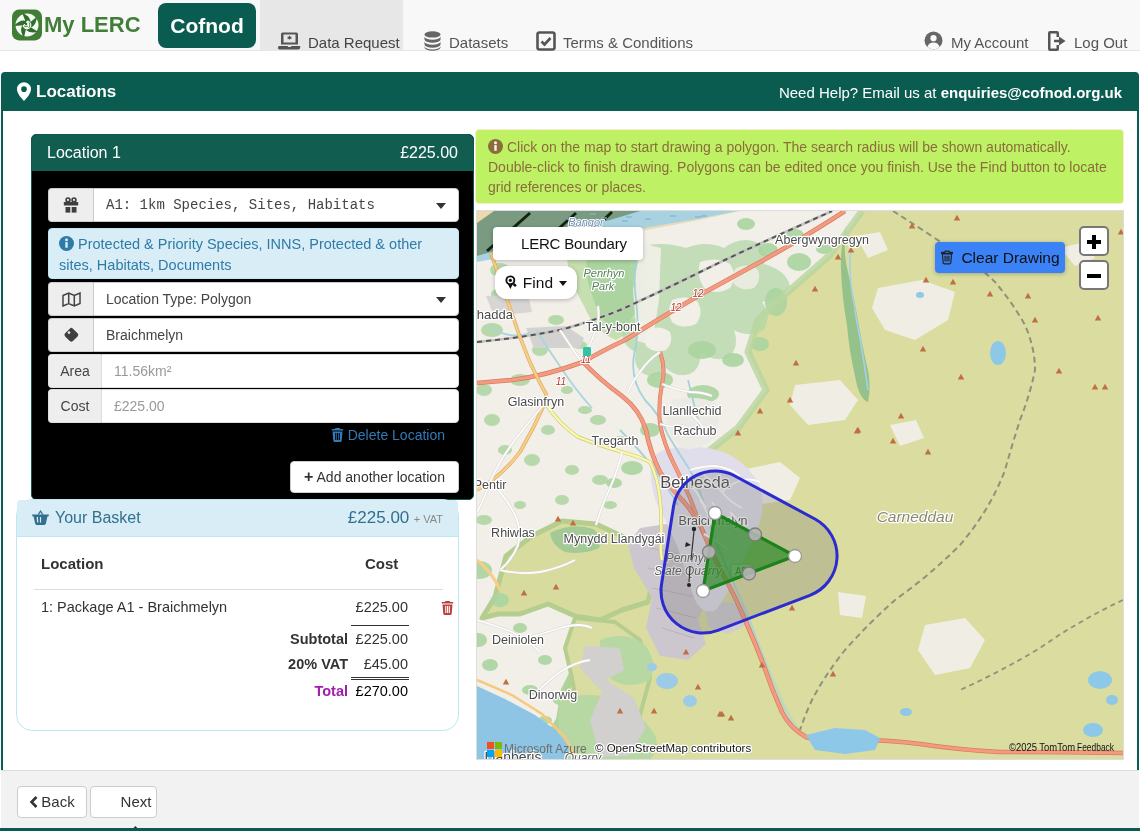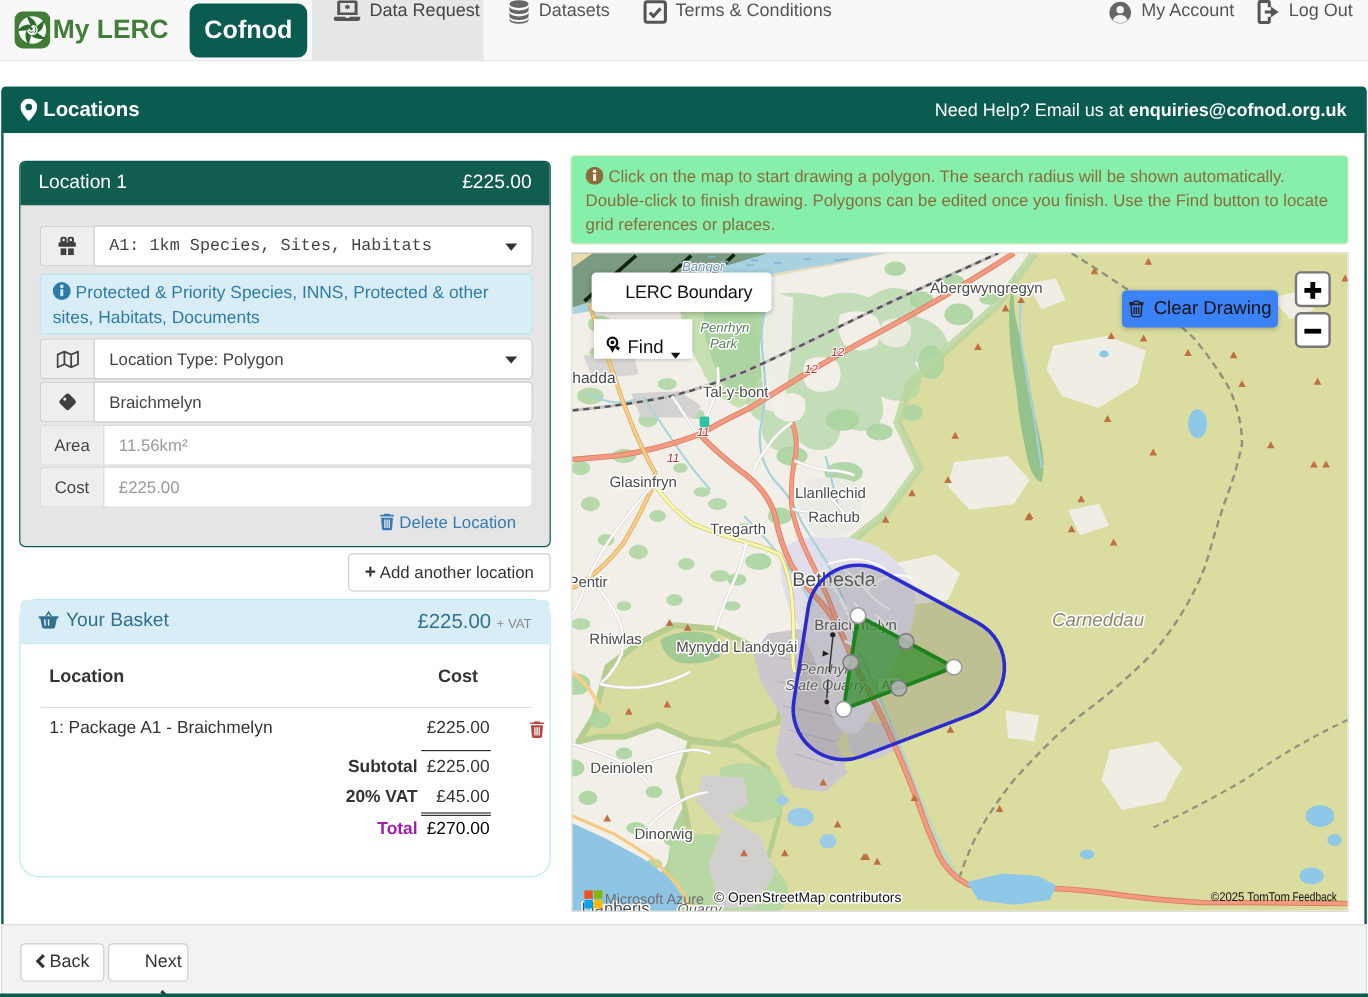--- a/index.html
+++ b/index.html
@@ -1,45 +1,45 @@
 <!DOCTYPE html>
 <html><head>
 <meta charset="utf-8">
 <style>
   * { margin:0; padding:0; box-sizing:border-box; }
   html,body { width:1140px; height:831px; background:#fff; font-family:"Liberation Sans", sans-serif; overflow:hidden; }
   .abs { position:absolute; }
   
   #nav { position:absolute; left:0; top:0; width:1140px; height:51px; background:#f8f8f8; border-bottom:1px solid #e7e7e7; }
   #cofnod { position:absolute; left:158px; top:3px; width:98px; height:45px; background:#0b5c50; border-radius:8px; color:#fff; font-size:21px; font-weight:bold; text-align:center; line-height:45px; }
-  .navitem { position:absolute; top:0; height:51px; color:#555; font-size:15px; display:flex; align-items:flex-start; gap:7px; padding:0 15px; white-space:nowrap; }
+  .navitem { position:absolute; top:0; height:51px; color:#555; font-size:15px; display:flex; align-items:flex-end; gap:7px; padding:0 15px; white-space:nowrap; }
   .navitem.active { background:#e7e7e7; color:#444; }
   
   #titlebar { position:absolute; left:1px; top:72px; width:1138px; height:39px; background:#0b5c50; border-radius:4px 4px 0 0; color:#fff; }
   #titlebar .lt { position:absolute; left:16px; top:10px; font-size:17px; font-weight:bold; }
   #titlebar .rt { position:absolute; right:17px; top:12px; font-size:15px; }
   
   #wrap { position:absolute; left:1px; top:111px; width:1138px; height:719px; background:#fff; border-left:2px solid #0b5c50; border-right:2px solid #0b5c50; border-bottom:2px solid #0b5c50; }
   
-  #loccard { position:absolute; left:16px; top:134px; width:443px; height:322px; border:1px solid #0b5c50; border-radius:5px; background:#e5e5e5; }
+  #loccard { position:absolute; left:31px; top:134px; width:443px; height:366px; border:1px solid #0b5c50; border-radius:5px; background:#000000; }
   #loccard .hd { height:36px; background:#115e51; border-radius:4px 4px 0 0; color:#fff; font-size:16px; line-height:36px; padding:0 15px; }
   #loccard .hd .price { float:right; }
   .igroup { position:absolute; left:16px; display:flex; width:411px; height:34px; }
   .iaddon { width:45px; background:#eee; border:1px solid #ccc; border-right:none; border-radius:4px 0 0 4px; display:flex; align-items:center; justify-content:center; color:#444; font-size:14px; }
   .ifield { flex:1; background:#fff; border:1px solid #ccc; border-radius:0 4px 4px 0; font-size:14px; color:#444; display:flex; align-items:center; padding:0 12px; position:relative; }
   .ifield .caret { position:absolute; right:12px; top:14px; width:0; height:0; border-left:5px solid transparent; border-right:5px solid transparent; border-top:6px solid #333; }
   .muted { color:#999; }
   #infobox { position:absolute; left:16px; top:93px; width:411px; height:51px; background:#d9edf7; border:1px solid #bce8f1; border-radius:4px; color:#2e7ba8; font-size:14.5px; padding:5px 10px; line-height:21px; }
   #dellink { position:absolute; right:28px; top:292px; color:#337ab7; font-size:14px; }
   #addbtn { position:absolute; left:290px; top:461px; width:169px; height:32px; background:#fff; border:1px solid #ccc; border-radius:4px; font-size:14px; color:#333; text-align:center; line-height:30px; }
   
   #basket { position:absolute; left:16px; top:499px; width:443px; height:232px; border:1px solid #bce8f1; border-radius:16px; background:#fff; }
   #basket .hd { height:37px; background:#d9edf7; border-radius:4px 4px 0 0; border-bottom:1px solid #bce8f1; color:#31708f; font-size:16px; line-height:36px; padding:0 15px; }
   
-  #alert { position:absolute; left:475px; top:129px; width:649px; height:75px; background:#86efac; border:1px solid #faebcc; border-radius:4px; color:#8a6d3b; font-size:14px; line-height:20px; padding:7px 12px; }
+  #alert { position:absolute; left:475px; top:129px; width:649px; height:75px; background:#bef264; border:1px solid #faebcc; border-radius:4px; color:#8a6d3b; font-size:14px; line-height:20px; padding:7px 12px; }
   
   #map { position:absolute; left:476px; top:210px; width:648px; height:550px; border:1px solid #ddd; }
   
   #footer { position:absolute; left:1px; top:770px; width:1138px; height:58px; background:#f2f2f2; border-top:1px solid #ddd; }
   .fbtn { position:absolute; top:786px; height:32px; background:#fff; border:1px solid #ccc; border-radius:4px; font-size:15px; color:#333; text-align:center; line-height:30px; }
   #bottombar { position:absolute; left:0; top:828px; width:1140px; height:3px; background:#0b5c50; }
 </style>
 </head>
 <body>
 
@@ -473,21 +473,21 @@
 <text x="1077" y="750.5" font-size="10.5" fill="#111" textLength="37" lengthAdjust="spacingAndGlyphs">Feedback</text>
 </g>
 </svg>
 <div style="position:absolute;left:16px;top:16px;width:150px;height:33px;background:#fff;border-radius:4px;box-shadow:0 1px 4px rgba(0,0,0,0.25);display:flex;align-items:center;padding:0 24px;gap:4px;white-space:nowrap;">
 <svg width="22" height="14" viewBox="0 0 22 14">
         <rect x="0.5" y="0.5" width="21" height="13" rx="6.5" fill="#222"></rect>
         <circle cx="14.8" cy="7" r="4.6" fill="#fff"></circle>
       </svg>
 <span style="font-size:15px;color:#111;letter-spacing:-0.2px;">LERC Boundary</span>
     </div>
-<div style="position:absolute;left:18px;top:55px;width:82px;height:33px;background:#fff;border-radius:0;box-shadow:0 1px 4px rgba(0,0,0,0.25);display:flex;align-items:flex-end;padding:0 10px;gap:6px;">
+<div style="position:absolute;left:18px;top:55px;width:82px;height:33px;background:#fff;border-radius:12px;box-shadow:0 1px 4px rgba(0,0,0,0.25);display:flex;align-items:center;padding:0 10px;gap:6px;">
 <svg width="19" height="23" viewBox="0 0 19 23" fill="#111">
         <circle cx="8.6" cy="8" r="6.4" fill="none" stroke="#111" stroke-width="3"></circle>
         <circle cx="8.6" cy="8" r="2.6"></circle>
         <path d="M3.4 12 L8.6 22 L13.8 12 Q8.6 16 3.4 12 Z"></path>
         <rect x="13.4" y="13.4" width="5.2" height="4" transform="rotate(42 15.5 15)"></rect>
       </svg>
 <span style="font-size:15.5px;color:#111;">Find</span>
       <span style="width:0;height:0;border-left:4.5px solid transparent;border-right:4.5px solid transparent;border-top:5px solid #111;margin-top:2px;"></span>
     </div>
 <div style="position:absolute;left:458px;top:31px;width:130px;height:31px;background:#3b82f6;border-radius:4px;box-shadow:0 1px 4px rgba(0,0,0,0.25);display:flex;align-items:center;justify-content:center;gap:7px;">

